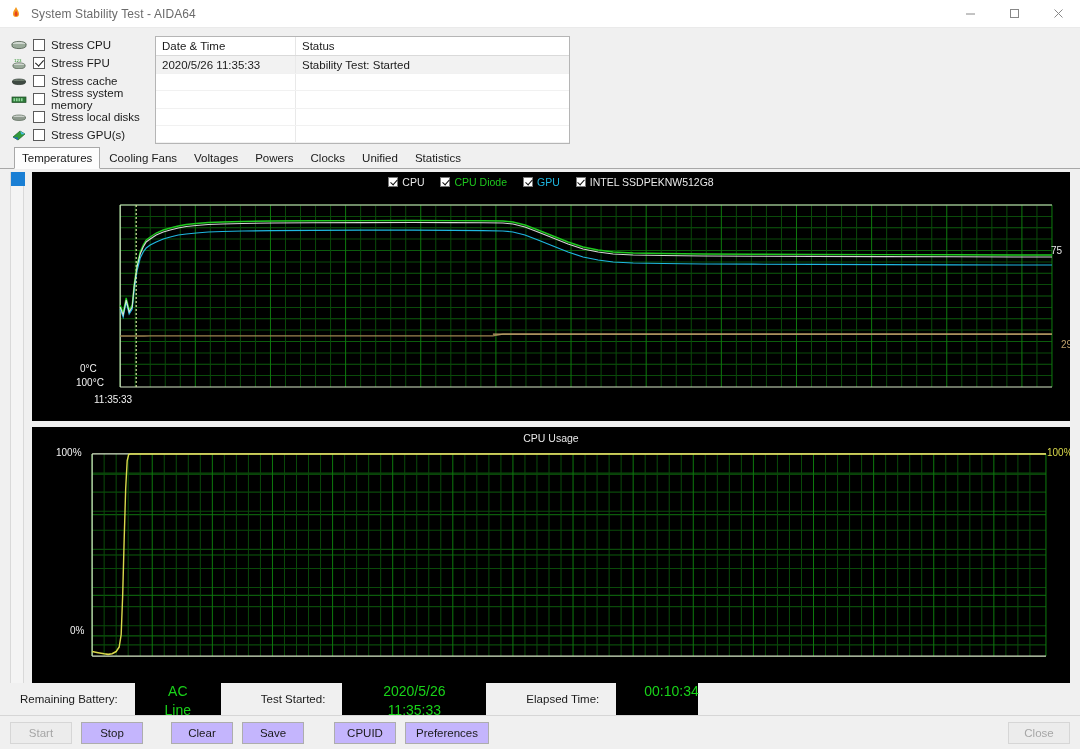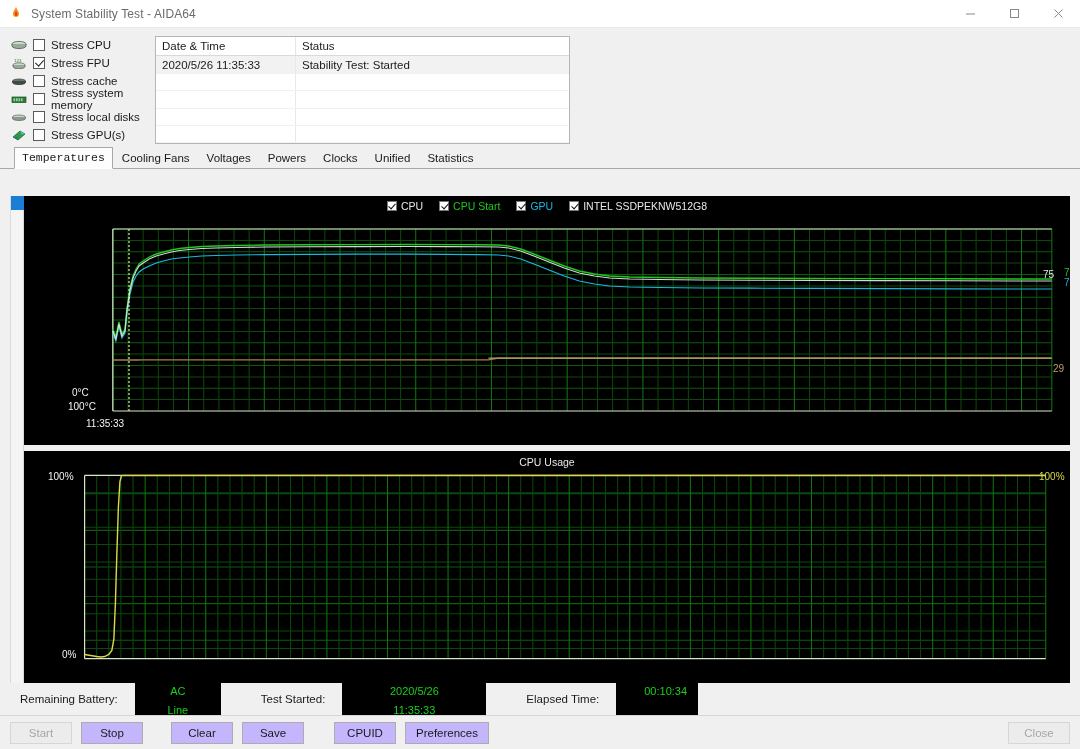--- a/index.html
+++ b/index.html
@@ -126,31 +126,29 @@
     padding: 3px 7px 3px 7px;
     line-height: 14px;
     border: 1px solid transparent;
     margin-right: 1px;
     position: relative; top: 1px;
   }
   .tab.active {
     background: #fdfdfd;
     border: 1px solid #a8a8a8;
     border-bottom: 1px solid #fdfdfd;
-    font-family: Liberation Mono, monospace;
   }
 
   
   .chartwrap {
     flex: 1;
     display: flex;
     padding: 3px 10px 0 10px;
-    gap: 0;
+    gap: 8px;
     min-height: 0;
-    margin-top: 24px;
   }
   .scrollcol {
     width: 14px; min-width: 14px;
     background: #f0f0f0;
     border-left: 1px solid #d9d9d9;
     border-right: 1px solid #d9d9d9;
     position: relative;
   }
   .sc-track { position: absolute; inset: 0; background: #f4f4f4; }
   .sc-thumb {
@@ -223,21 +221,21 @@
     gap: 8px;
     background: #f0f0f0;
   }
   .st-label {
     font-size: 11.5px; color: #1a1a1a;
     margin-right: 9px;
   }
   .st-value {
     background: #000;
     color: #19d219;
-    font-size: 11px;
+    font-size: 14px;
     height: 35px; line-height: 19px;
     text-align: center;
     margin-right: 32px;
     padding: 0 28px;
     min-width: 68px;
   }
 
   
   .buttonbar {
     height: 34px; min-height: 34px;
@@ -425,21 +423,21 @@
 
       <div class="chartbox chart-temp">
 
         <div class="legend">
           <div class="leg-item">
             <span class="leg-box"></span>
             <span style="color:#e8e8e8">CPU</span>
           </div>
           <div class="leg-item">
             <span class="leg-box"></span>
-            <span style="color:#1ec81e">CPU Start</span>
+            <span style="color:#1ec81e">CPU Diode</span>
           </div>
           <div class="leg-item">
             <span class="leg-box"></span>
             <span style="color:#1fb6e0">GPU</span>
           </div>
           <div class="leg-item">
             <span class="leg-box"></span>
             <span style="color:#e8e8e8">INTEL SSDPEKNW512G8</span>
           </div>
         </div>

